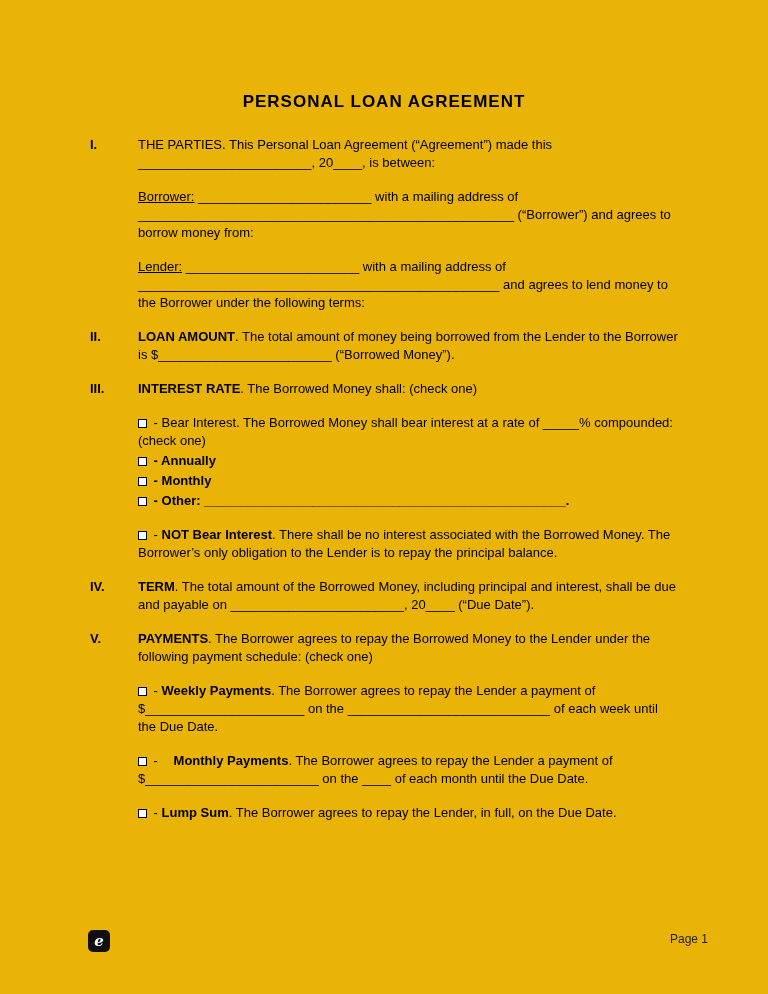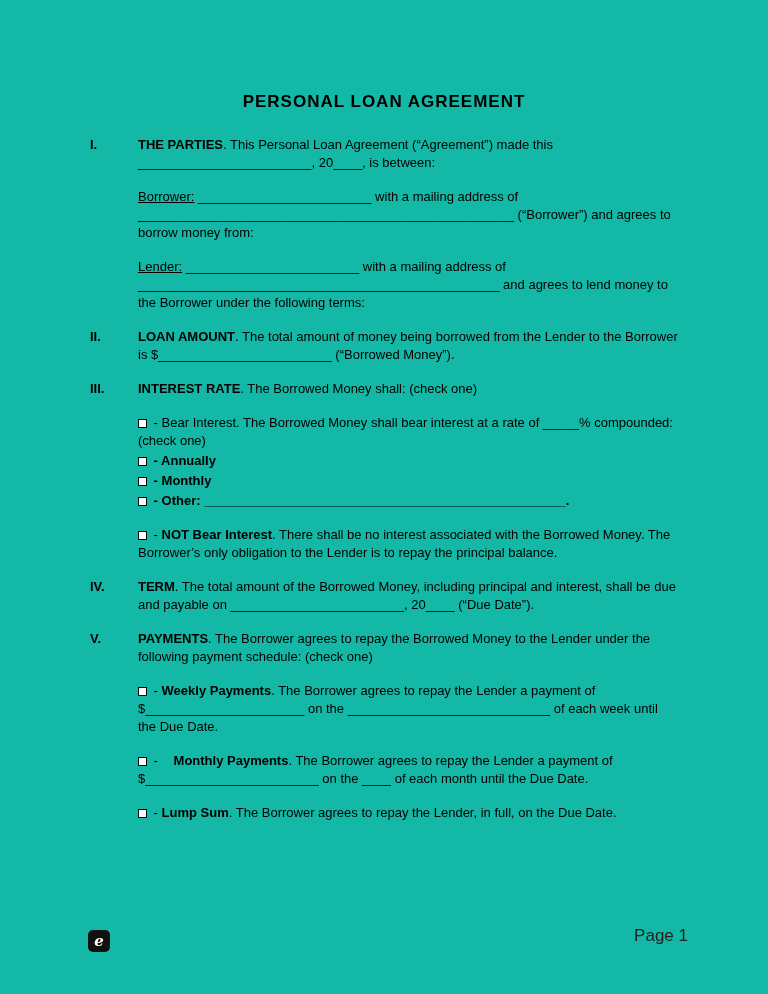--- a/index.html
+++ b/index.html
@@ -7,21 +7,21 @@
   body {
     width: 768px; height: 994px;
     background: #ffffff;
     color: #000000;
     font-family: "Liberation Sans", sans-serif;
   }
   .page {
     position: relative;
     width: 768px; height: 994px;
     padding: 92px 90px 0 90px;
-    background: #14b8a6;
+    background: #eab308;
     overflow: hidden;
   }
   .title {
     margin: 0 0 24px 0;
     text-align: center;
     font-size: 17px;
     font-weight: bold;
     letter-spacing: 1px;
   }
   .doc { font-size: 13px; line-height: 18px; }
@@ -50,38 +50,38 @@
     color: #ffffff;
     display: flex; align-items: center; justify-content: center;
     font-family: "DejaVu Serif", serif;
     font-style: italic;
     font-weight: bold;
     font-size: 15px;
     line-height: 1;
   }
   .page-number {
     position: absolute;
-    right: 80px; bottom: 48px;
-    font-size: 17px;
+    right: 60px; bottom: 48px;
+    font-size: 12px;
     color: #222222;
   }
 </style>
 </head>
 <body>
 
 <div class="page">
 
   <h1 class="title">PERSONAL LOAN AGREEMENT</h1>
 
   <div class="doc">
 
     <div class="section">
       <div class="numeral">I.</div>
       <div class="content">
-        <p class="para"><span style="font-weight: bold;">THE PARTIES</span><span>. This Personal Loan Agreement (“Agreement”) made this ________________________, 20____, is between:</span></p>
+        <p class="para"><span style="font-weight: normal;">THE PARTIES</span><span>. This Personal Loan Agreement (“Agreement”) made this ________________________, 20____, is between:</span></p>
         <p class="para indent1"><span style="text-decoration: underline;">Borrower:</span><span> ________________________ with a mailing address of ____________________________________________________ (“Borrower”) and agrees to borrow money from:</span></p>
         <p class="para indent1"><span style="text-decoration: underline;">Lender:</span><span> ________________________ with a mailing address of __________________________________________________ and agrees to lend money to the Borrower under the following terms:</span></p>
       </div>
     </div>
 
     <div class="section">
       <div class="numeral">II.</div>
       <div class="content">
         <p class="para"><span style="font-weight: bold;">LOAN AMOUNT</span><span>. The total amount of money being borrowed from the Lender to the Borrower is $________________________ (“Borrowed Money”).</span></p>
       </div>

